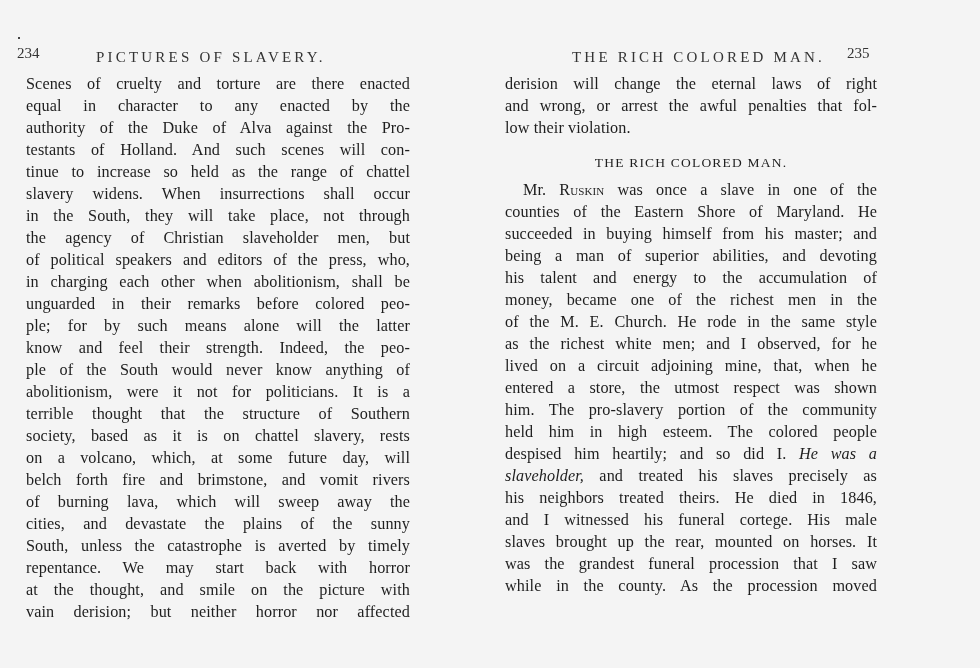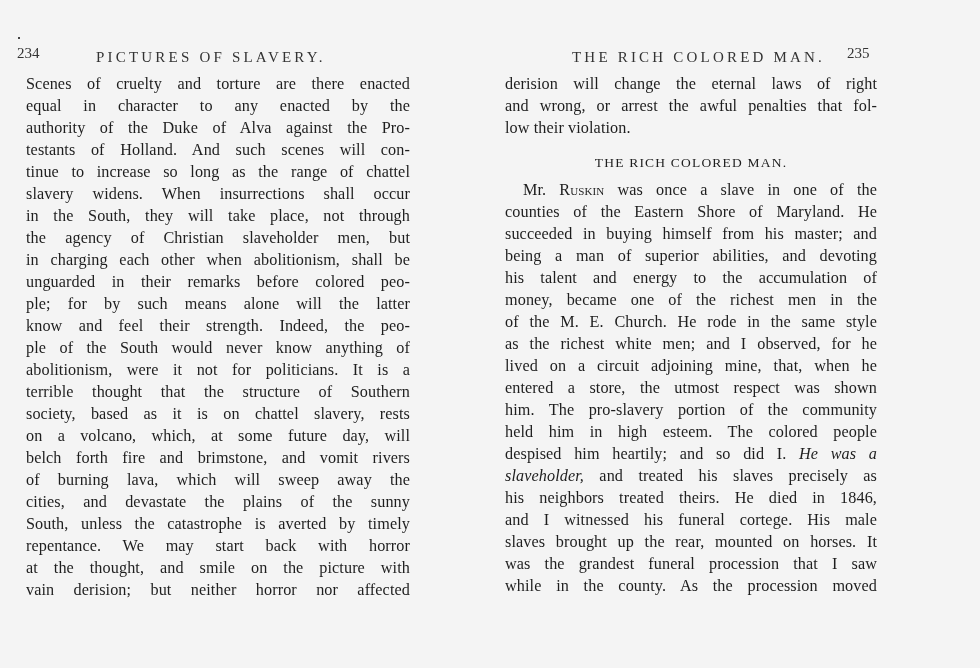--- a/index.html
+++ b/index.html
@@ -47,24 +47,25 @@
 
 <div class="page left">
   <div class="speck"></div>
   <div class="page-num">234</div>
   <div class="running-head">PICTURES OF SLAVERY.</div>
   <ul class="lines">
     <li class="line">Scenes of cruelty and torture are there enacted</li>
     <li class="line">equal in character to any enacted by the</li>
     <li class="line">authority of the Duke of Alva against the Pro-</li>
     <li class="line">testants of Holland. And such scenes will con-</li>
-    <li class="line">tinue to increase so long as the range of chattel</li>
+    <li class="line">tinue to increase so held as the range of chattel</li>
     <li class="line">slavery widens. When insurrections shall occur</li>
     <li class="line">in the South, they will take place, not through</li>
     <li class="line">the agency of Christian slaveholder men, but</li>
+    <li class="line">of political speakers and editors of the press, who,</li>
     <li class="line">in charging each other when abolitionism, shall be</li>
     <li class="line">unguarded in their remarks before colored peo-</li>
     <li class="line">ple; for by such means alone will the latter</li>
     <li class="line">know and feel their strength. Indeed, the peo-</li>
     <li class="line">ple of the South would never know anything of</li>
     <li class="line">abolitionism, were it not for politicians. It is a</li>
     <li class="line">terrible thought that the structure of Southern</li>
     <li class="line">society, based as it is on chattel slavery, rests</li>
     <li class="line">on a volcano, which, at some future day, will</li>
     <li class="line">belch forth fire and brimstone, and vomit rivers</li>

